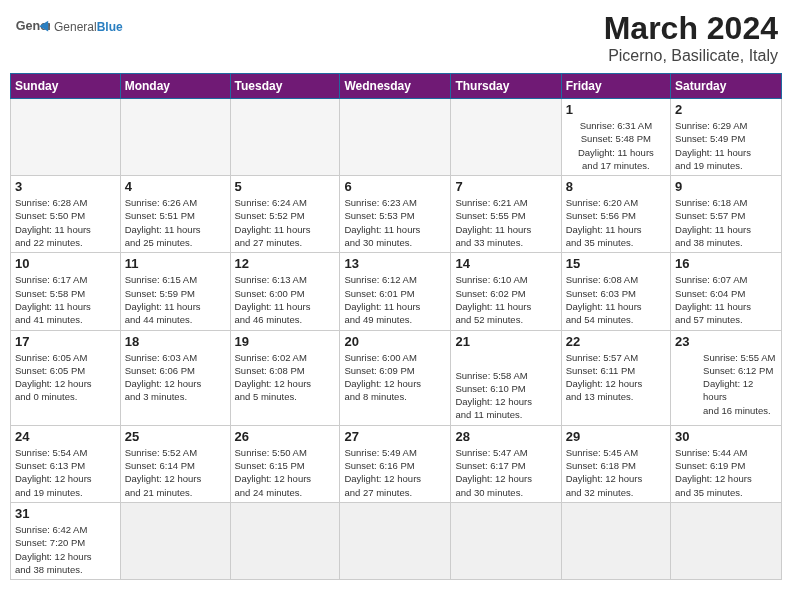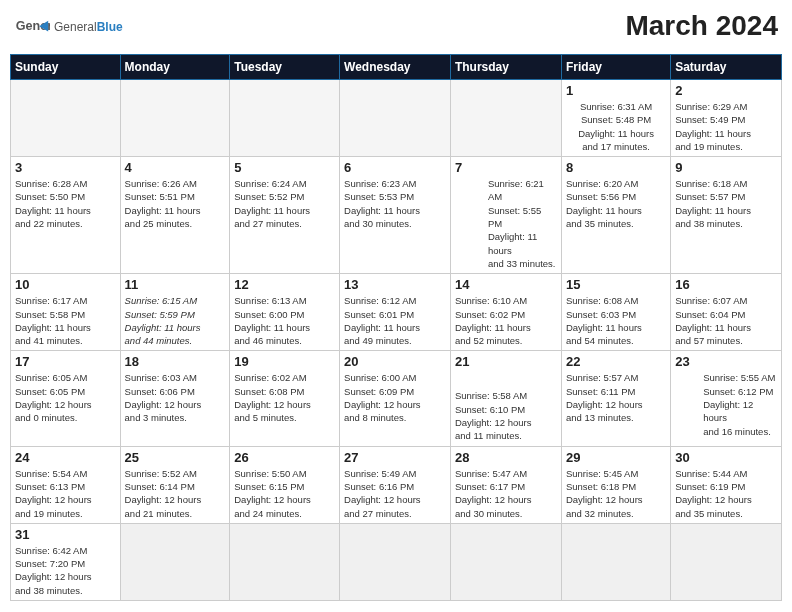--- a/index.html
+++ b/index.html
@@ -23,35 +23,35 @@
       gap: 4px;
     }
     .logo-icon {
       width: 36px;
       height: 36px;
     }
     .title-area {
       text-align: right;
     }
     .month-title {
-      font-size: 28px;
+      font-size: 32px;
       font-weight: bold;
       color: #222;
     }
     .location-title {
       font-size: 16px;
       color: #444;
     }
     table {
       width: 100%;
       border-collapse: collapse;
       border: 1px solid #ccc;
     }
     th {
-      background: #0f172a;
+      background: #701a75;
       color: #fff;
       font-size: 12px;
       font-weight: bold;
       padding: 5px 4px;
       text-align: left;
       border: 1px solid #1f6aa0;
     }
     td {
       vertical-align: top;
       font-size: 9.5px;
@@ -92,20 +92,21 @@
       <polygon points="28,18 38,12 38,24" fill="#2a7fc1"></polygon>
     </svg>
     <div>
       <div style="font-size:12px; color:#555; line-height:1.1;">
         <span style="color:#555;">General</span><span style="color:#2a7fc1; font-weight:bold;">Blue</span>
       </div>
     </div>
   </div>
   <div class="title-area">
     <div class="month-title">March 2024</div>
+    <div class="location-title">Picerno, Basilicate, Italy</div>
   </div>
 </div>
 
 <table>
   <thead>
     <tr>
     <th>Sunday</th>
         <th>Monday</th>
         <th>Tuesday</th>
         <th>Wednesday</th>
@@ -160,21 +161,21 @@
         </td>
         <td>
           <span class="day-number">6</span>
           <div class="day-info" style="white-space: pre-line;">Sunrise: 6:23 AM
 Sunset: 5:53 PM
 Daylight: 11 hours
 and 30 minutes.</div>
         </td>
         <td>
           <span class="day-number">7</span>
-          <div class="day-info" style="white-space: pre-line; margin-left: 33px;">Sunrise: 6:21 AM
+          <div class="day-info" style="white-space: pre-line;">Sunrise: 6:21 AM
 Sunset: 5:55 PM
 Daylight: 11 hours
 and 33 minutes.</div>
         </td>
         <td>
           <span class="day-number">8</span>
           <div class="day-info" style="white-space: pre-line;">Sunrise: 6:20 AM
 Sunset: 5:56 PM
 Daylight: 11 hours
 and 35 minutes.</div>
@@ -190,21 +191,21 @@
       <tr>
         <td>
           <span class="day-number">10</span>
           <div class="day-info" style="white-space: pre-line;">Sunrise: 6:17 AM
 Sunset: 5:58 PM
 Daylight: 11 hours
 and 41 minutes.</div>
         </td>
         <td>
           <span class="day-number">11</span>
-          <div class="day-info" style="white-space: pre-line; font-style: italic;">Sunrise: 6:15 AM
+          <div class="day-info" style="white-space: pre-line;">Sunrise: 6:15 AM
 Sunset: 5:59 PM
 Daylight: 11 hours
 and 44 minutes.</div>
         </td>
         <td>
           <span class="day-number">12</span>
           <div class="day-info" style="white-space: pre-line;">Sunrise: 6:13 AM
 Sunset: 6:00 PM
 Daylight: 11 hours
 and 46 minutes.</div>

